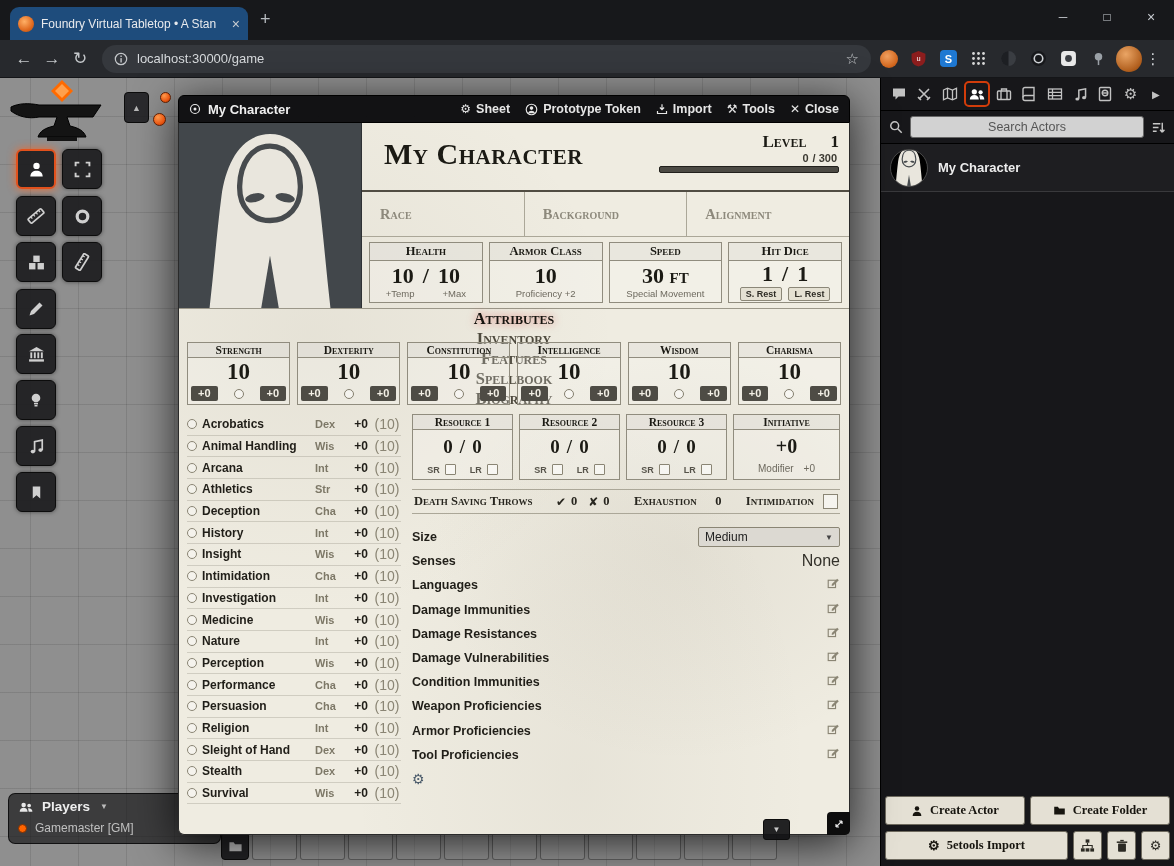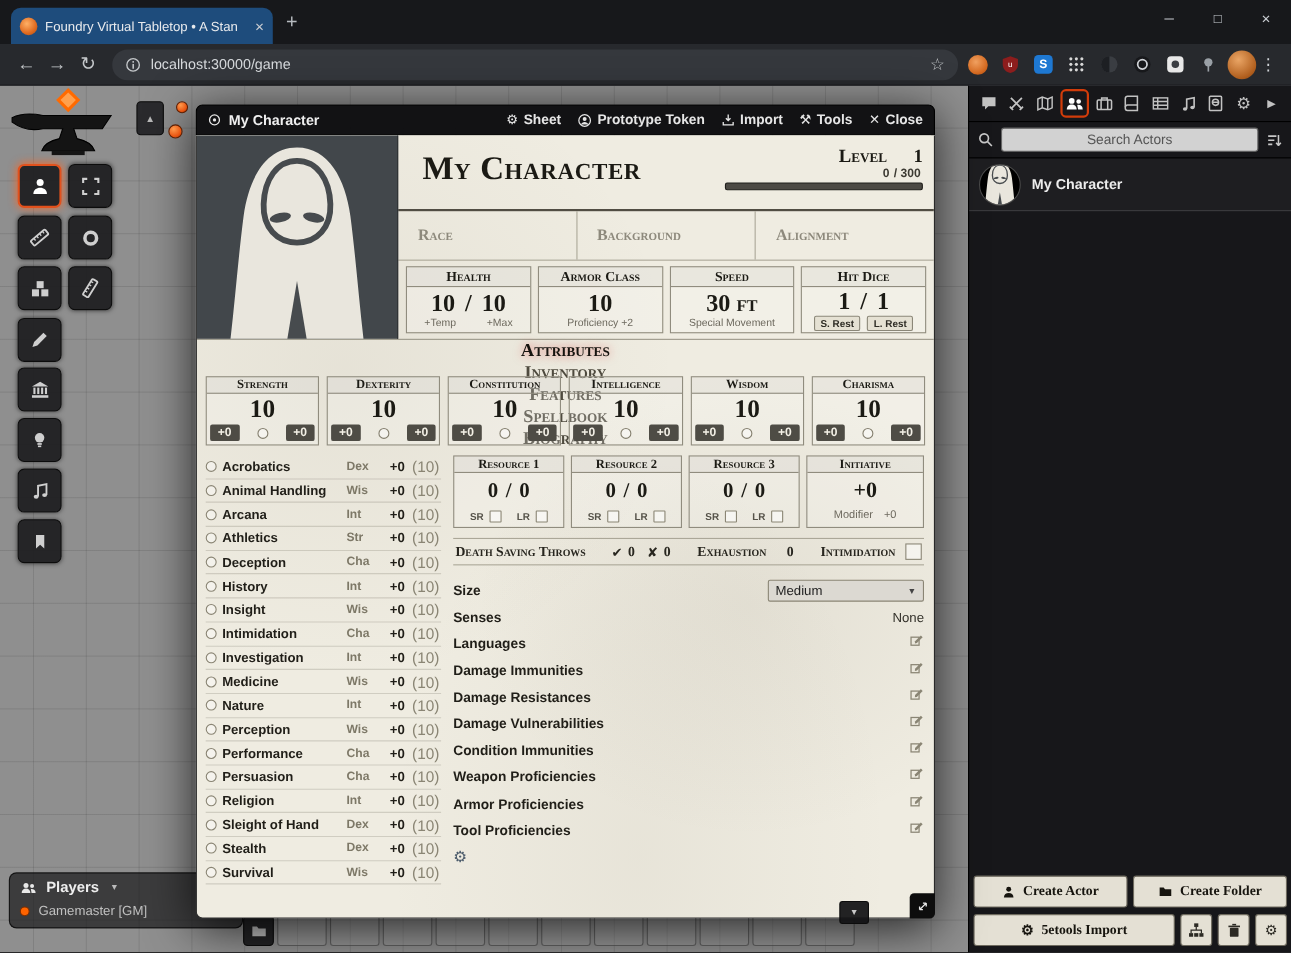--- a/index.html
+++ b/index.html
@@ -162,21 +162,21 @@
   .c-ico{font-size:12px;margin:0 5px;font-family:"DejaVu Sans",sans-serif;}
   .cnt-val{font-size:12.5px;margin-right:6px;}
   .insp-box{width:15px;height:15px;border:1px solid #8a8574;background:rgba(255,255,255,.5);margin-left:9px;flex:none;}
 
   .traits{margin-top:11px;}
   .trait-row{display:flex;align-items:center;height:24.2px;}
   .tr-label{flex:1;font-weight:700;font-size:12.5px;color:#201e18;}
   .tr-select{width:142px;height:20px;border:1px solid #8a8574;background:#dcd9d2;border-radius:2px;
     display:flex;align-items:center;justify-content:space-between;padding:0 6px;font-size:12px;color:#222;}
   .tr-caret{font-size:8px;color:#444;}
-  .tr-value{font-size:12px;color:#33312a;}
+  .tr-value{font-size:16px;color:#33312a;}
   .tr-gear{font-size:14px;color:#4a5a6a;line-height:14px;}
 
   .resize-handle{position:absolute;right:0;bottom:0;width:23px;height:23px;background:#0d0d0d;
     border-radius:4px 0 5px 0;display:flex;align-items:center;justify-content:center;}
   .pip{position:absolute;border-radius:50%;z-index:34;border:1px solid #5f1f02;
     background:radial-gradient(circle at 35% 30%,#ff9a4d,#e85410 65%,#9c3204);}
   #pip1{left:160px;top:92px;width:11px;height:11px;}
   #pip2{left:153px;top:113px;width:13px;height:13px;}
 
   

